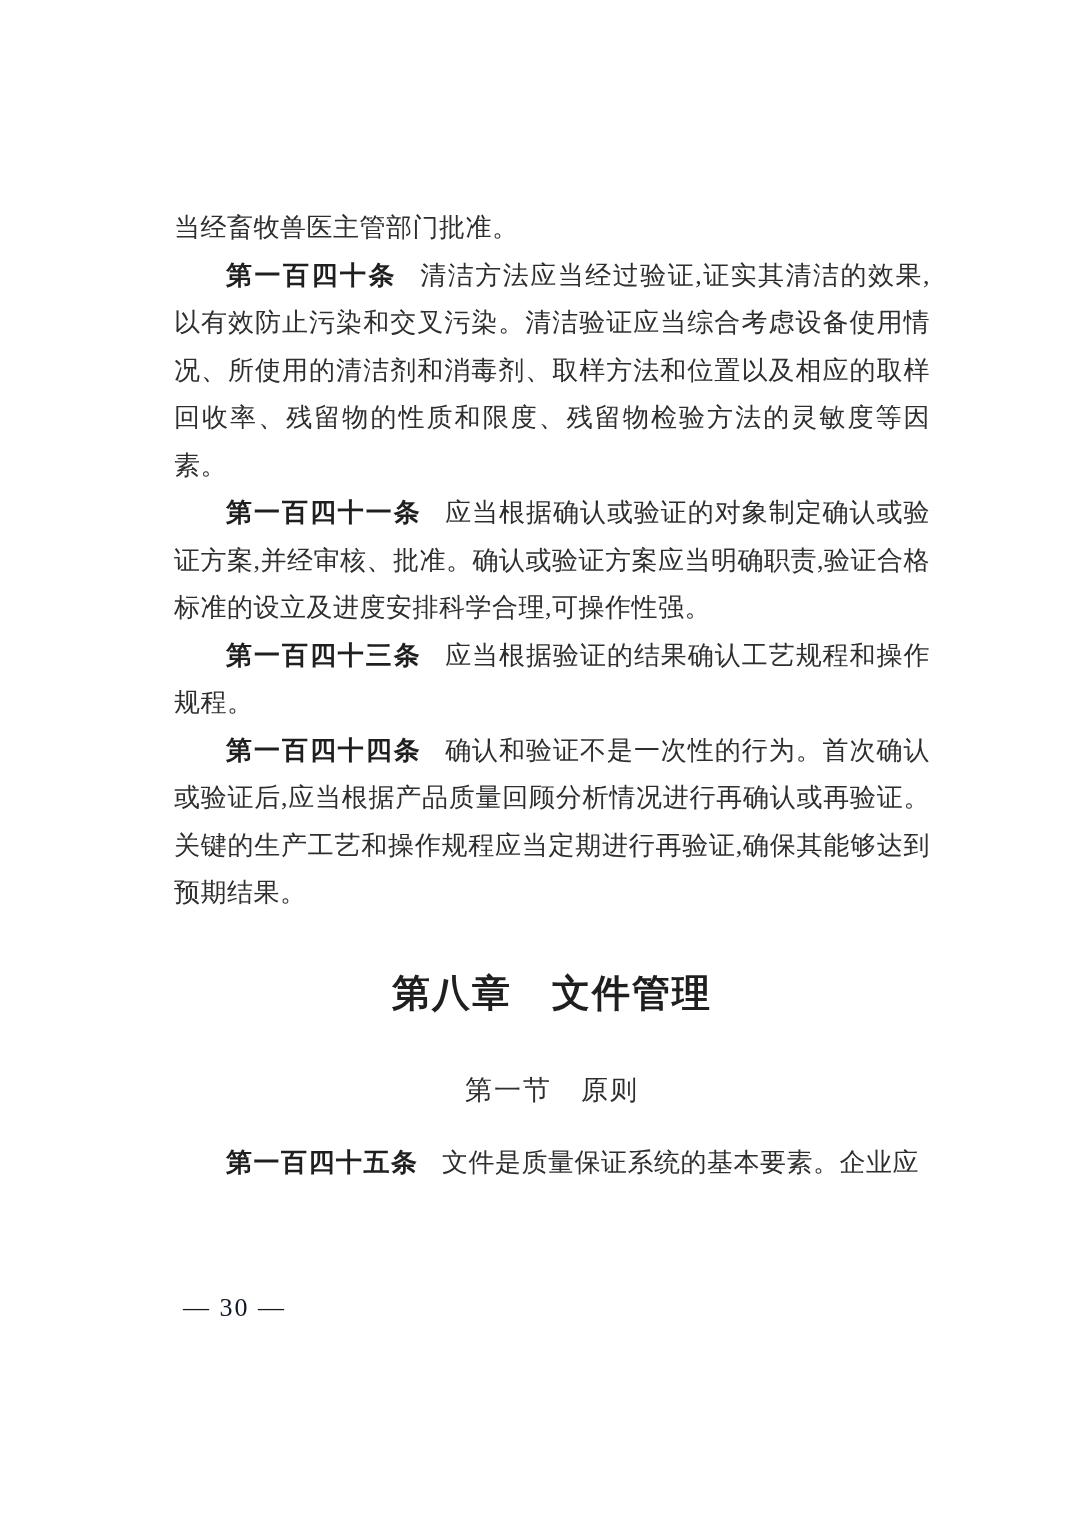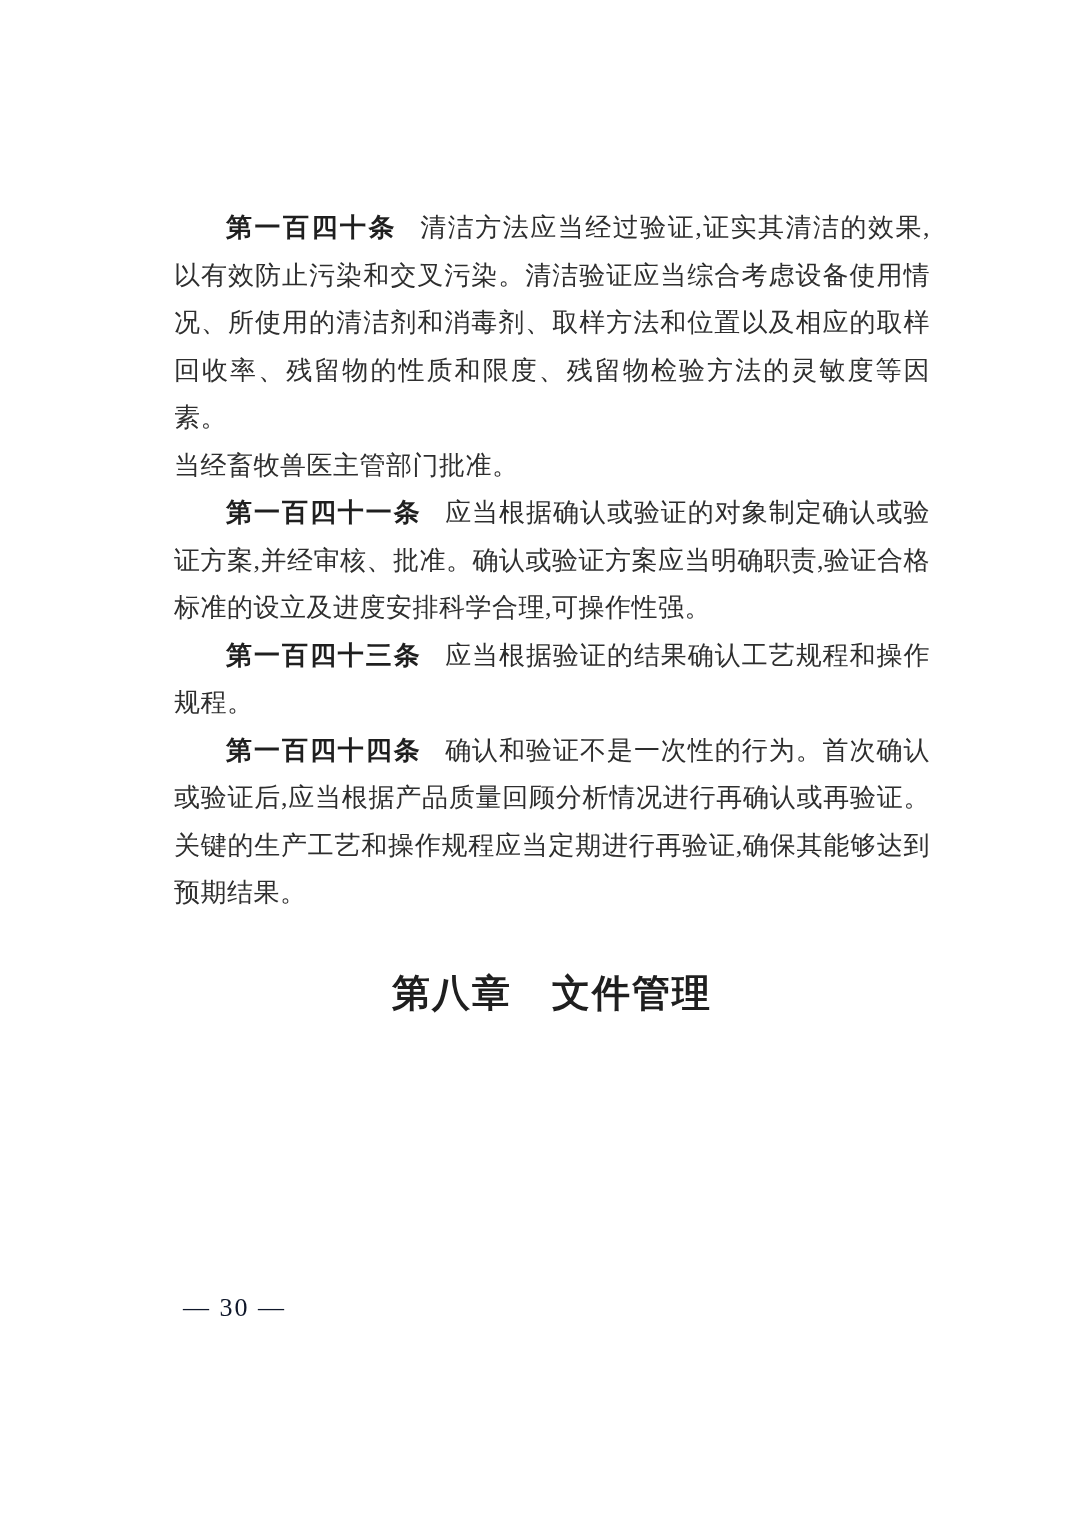--- a/index.html
+++ b/index.html
@@ -71,38 +71,42 @@
     color: #0f172a;
     letter-spacing: 2px;
     white-space: pre;
   }
 </style>
 </head>
 <body>
 
 <div class="text-block">
 
+  <p class="body-para">当经畜牧兽医主管部门批准。</p>
+
   <p class="body-para indent">
     <span class="article-label">第一百四十条</span><span class="article-text">清洁方法应当经过验证,证实其清洁的效果,以有效防止污染和交叉污染。清洁验证应当综合考虑设备使用情况、所使用的清洁剂和消毒剂、取样方法和位置以及相应的取样回收率、残留物的性质和限度、残留物检验方法的灵敏度等因素。</span>
   </p>
-
-  <p class="body-para">当经畜牧兽医主管部门批准。</p>
 
   <p class="body-para indent">
     <span class="article-label">第一百四十一条</span><span class="article-text">应当根据确认或验证的对象制定确认或验证方案,并经审核、批准。确认或验证方案应当明确职责,验证合格标准的设立及进度安排科学合理,可操作性强。</span>
   </p>
 
 
   <p class="body-para indent">
     <span class="article-label">第一百四十三条</span><span class="article-text">应当根据验证的结果确认工艺规程和操作规程。</span>
   </p>
 
   <p class="body-para indent">
     <span class="article-label">第一百四十四条</span><span class="article-text">确认和验证不是一次性的行为。首次确认或验证后,应当根据产品质量回顾分析情况进行再确认或再验证。关键的生产工艺和操作规程应当定期进行再验证,确保其能够达到预期结果。</span>
   </p>
 
   <h2 class="chapter-heading">第八章　文件管理</h2>
 
+  <h3 class="section-heading">第一节　原则</h3>
 
+  <p class="body-para indent post-para">
+    <span class="article-label">第一百四十五条</span><span class="article-text">文件是质量保证系统的基本要素。企业应</span>
+  </p>
 
 </div>
 
 <div class="page-number">— 30 —</div>
 
 </body></html>

